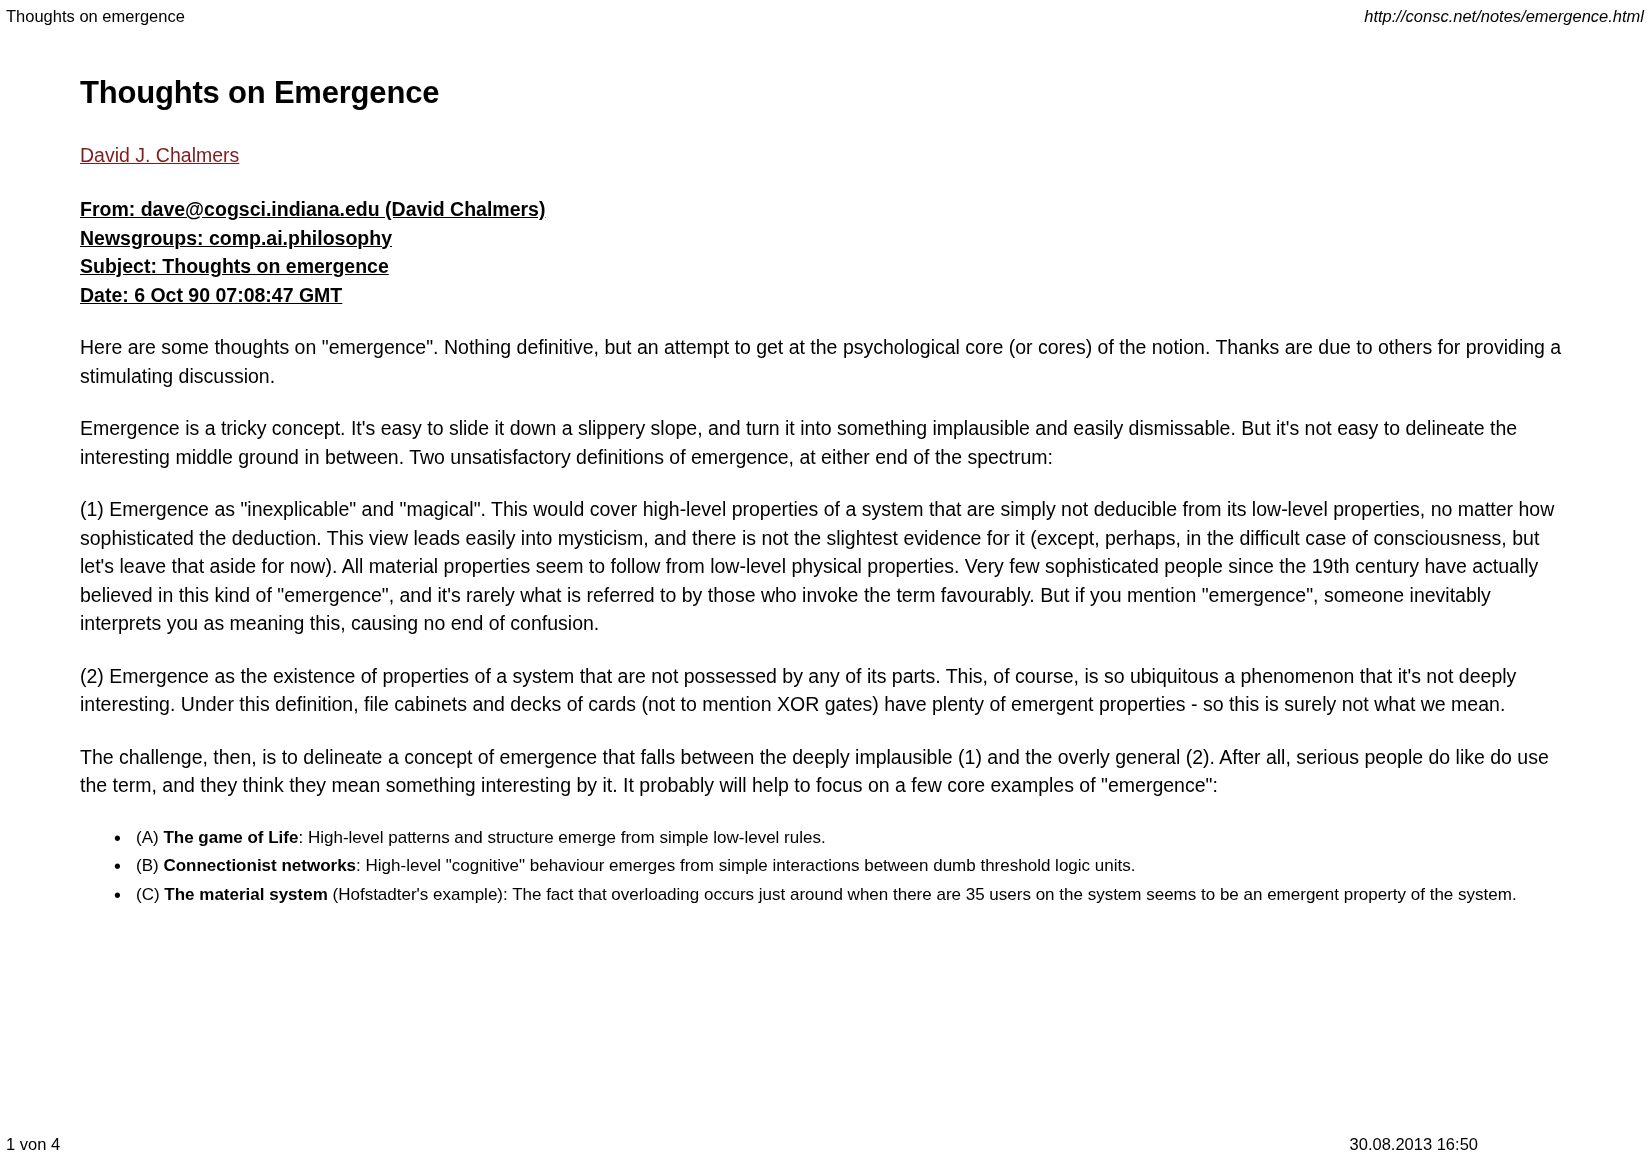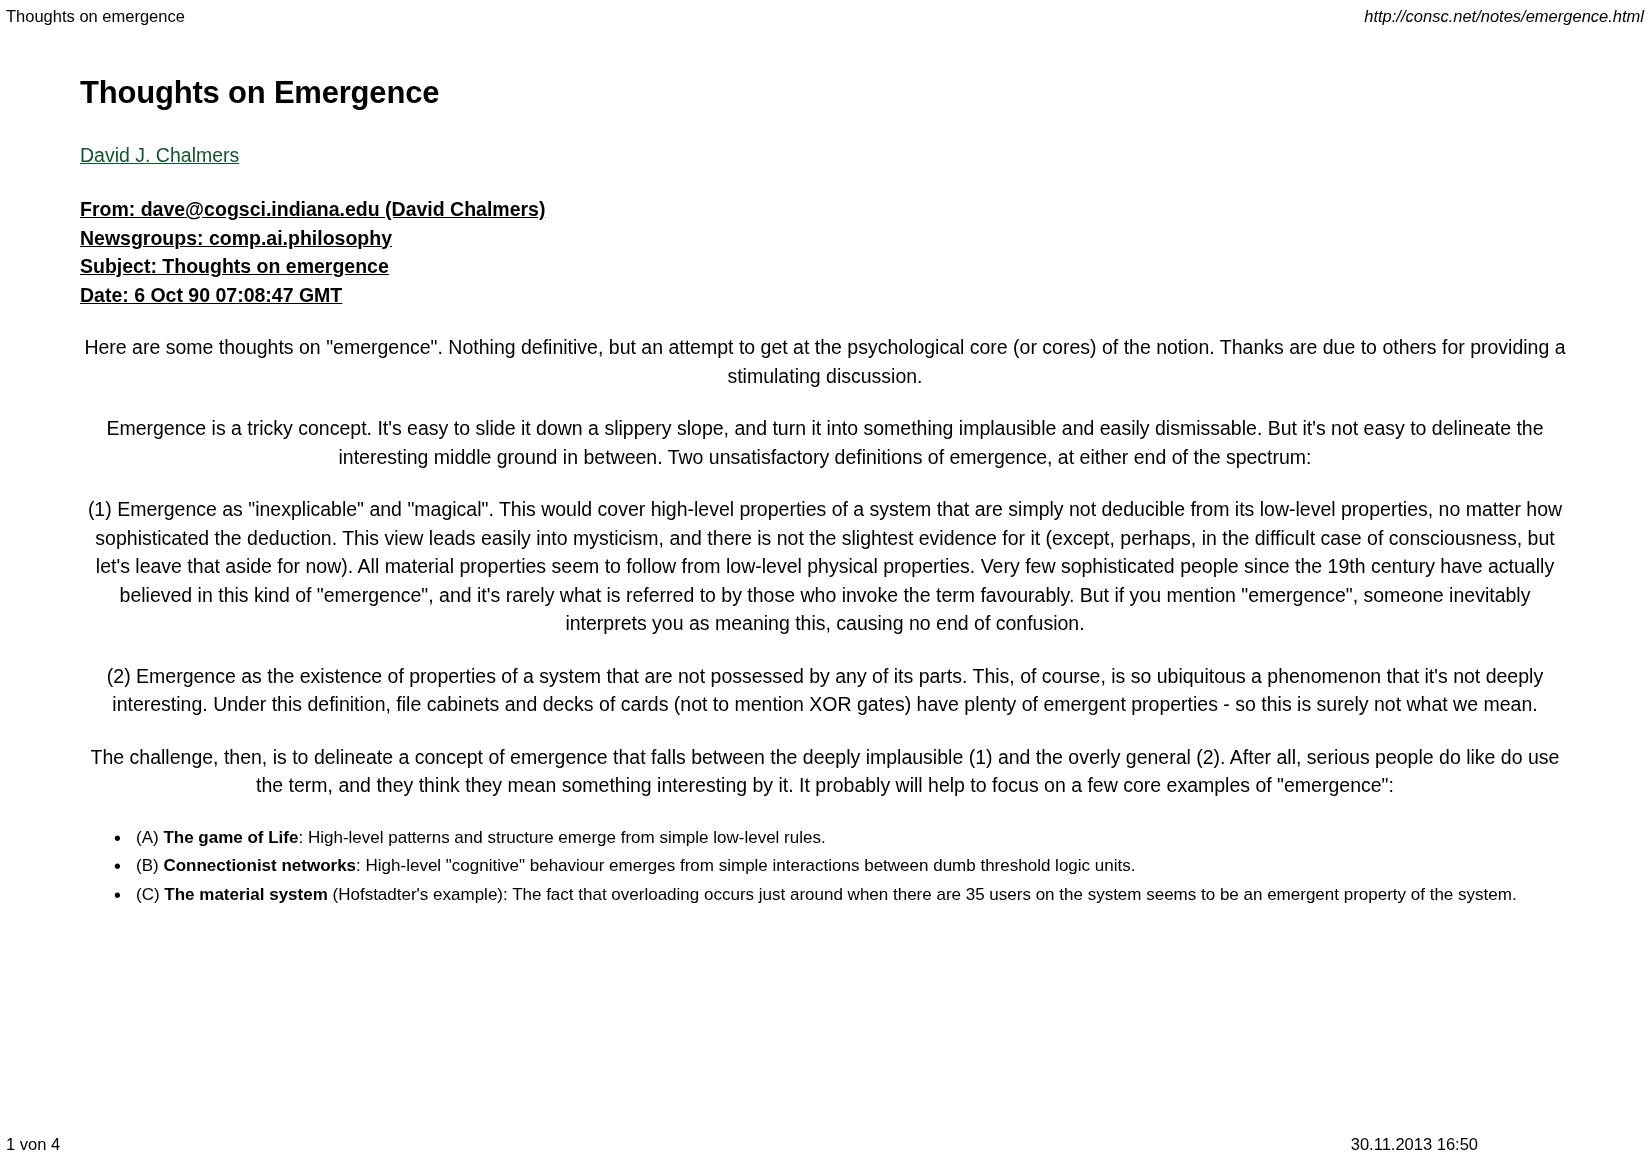--- a/index.html
+++ b/index.html
@@ -69,21 +69,21 @@
     line-height: 28.5px;
     font-weight: bold;
     text-decoration: underline;
   }
   .mail-head div { white-space: nowrap; }
 
   p.body-par {
     font-size: 19.5px;
     line-height: 28.5px;
     margin: 24px 0 0 0;
-    text-align: center;
+    text-align: left;
   }
 
   ul.example-list {
     margin: 24px 0 0 0;
     padding-left: 56px;
     list-style: none;
   }
   ul.example-list li {
     font-size: 17px;
     line-height: 28.5px;
@@ -123,21 +123,21 @@
 <div class="page-header">
   <span class="hdr-left">Thoughts on emergence</span>
   <span class="hdr-right">http://consc.net/notes/emergence.html</span>
 </div>
 
 <div class="page-body">
 
   <h1 class="doc-title">Thoughts on Emergence</h1>
 
   <div class="author-line">
-    <a class="author-link" href="#" style="color: #14532d;">David J. Chalmers</a>
+    <a class="author-link" href="#" style="color: #7f1d1d;">David J. Chalmers</a>
   </div>
 
   <div class="mail-head">
     <div>From: dave@cogsci.indiana.edu (David Chalmers)</div>
     <div>Newsgroups: comp.ai.philosophy</div>
     <div>Subject: Thoughts on emergence</div>
     <div>Date: 6 Oct 90 07:08:47 GMT</div>
   </div>
 
   <p class="body-par">Here are some thoughts on "emergence". Nothing definitive, but an attempt to get at the psychological core (or cores) of the notion. Thanks are due to others for providing a stimulating discussion.</p>
@@ -149,14 +149,14 @@
   <ul class="example-list" id="example-list">
       <li><span>(A) </span><span class="b">The game of Life</span><span>: High-level patterns and structure emerge from simple low-level rules.</span></li>
       <li><span>(B) </span><span class="b">Connectionist networks</span><span>: High-level "cognitive" behaviour emerges from simple interactions between dumb threshold logic units.</span></li>
       <li><span>(C) </span><span class="b">The material system</span><span> (Hofstadter's example): The fact that overloading occurs just around when there are 35 users on the system seems to be an emergent property of the system.</span></li>
     </ul>
 
 </div>
 
 <div class="page-footer">
   <span>1 von 4</span>
-  <span>30.11.2013 16:50</span>
+  <span>30.08.2013 16:50</span>
 </div>
 
 </body></html>

